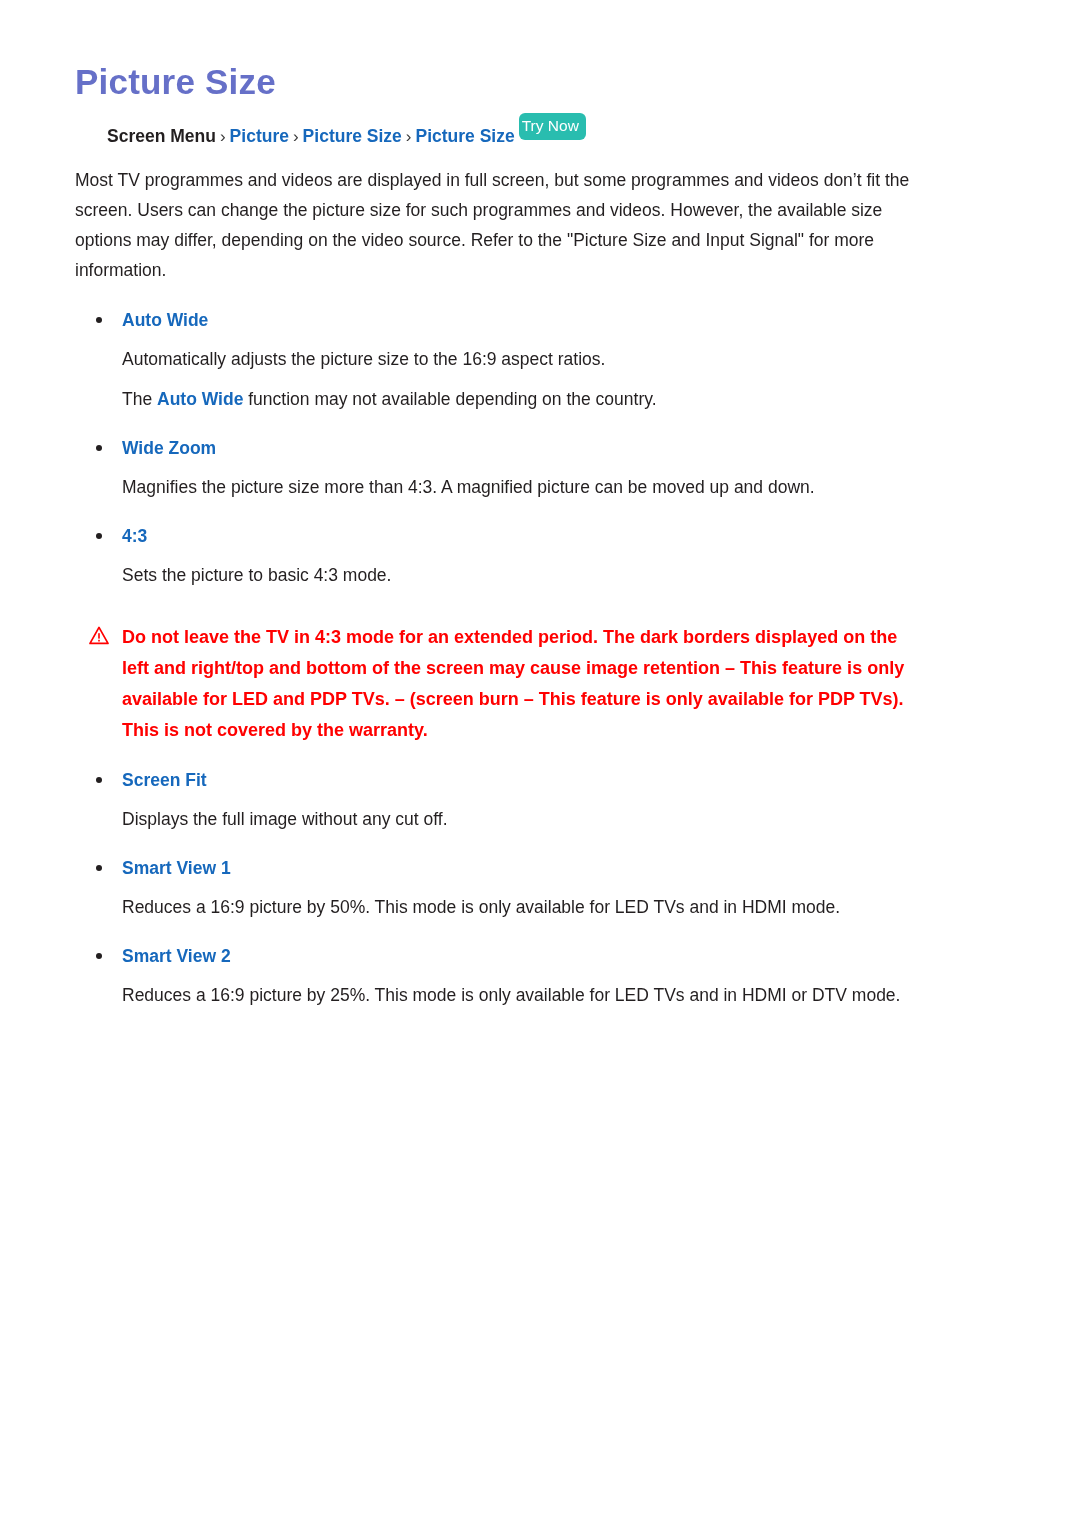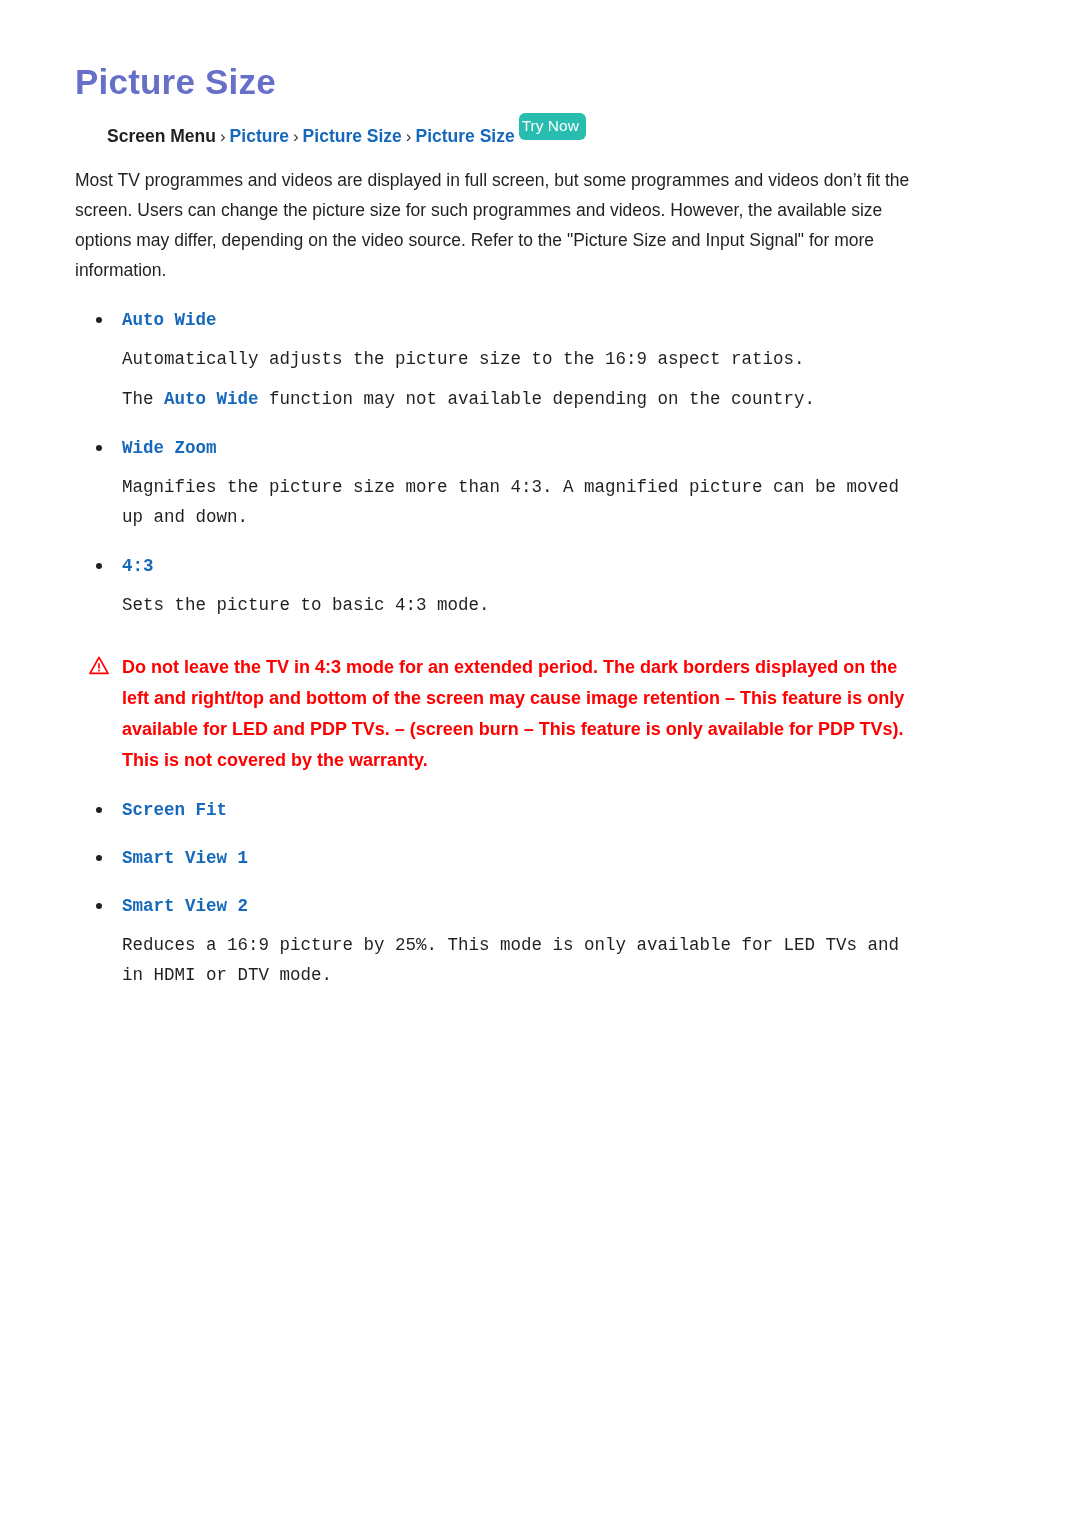--- a/index.html
+++ b/index.html
@@ -79,21 +79,20 @@
     font-size: 17.5px;
     line-height: 1.72;
     color: #231f20;
     margin: 0 0 18px 0;
     max-width: 918px;
   }
 
   
   .opt-block {
     margin: 0;
-    font-family: Liberation Mono, monospace;
   }
   .opt-head {
     position: relative;
     padding-left: 47px;
     font-size: 17.5px;
     font-weight: bold;
     color: #1668bc;
     line-height: 1.6;
     margin: 20px 0 0 0;
   }
@@ -186,27 +185,29 @@
       <rect x="9.2" y="13.8" width="1.6" height="1.7" fill="#ff0000"></rect>
     </svg>
     <span>Do not leave the TV in 4:3 mode for an extended period. The dark borders displayed on the left and right/top and bottom of the screen may cause image retention – This feature is only available for LED and PDP TVs. – (screen burn – This feature is only available for PDP TVs). This is not covered by the warranty.</span>
   </div>
 
   <div class="opt-block">
     <div class="opt-head">
       <span class="bullet"></span>
       <span>Screen Fit</span>
     </div>
+    <p class="opt-body">Displays the full image without any cut off.</p>
   </div>
 
   <div class="opt-block">
     <div class="opt-head">
       <span class="bullet"></span>
       <span>Smart View 1</span>
     </div>
+    <p class="opt-body">Reduces a 16:9 picture by 50%. This mode is only available for LED TVs and in HDMI mode.</p>
   </div>
 
   <div class="opt-block">
     <div class="opt-head">
       <span class="bullet"></span>
       <span>Smart View 2</span>
     </div>
     <p class="opt-body">Reduces a 16:9 picture by 25%. This mode is only available for LED TVs and in HDMI or DTV mode.</p>
   </div>
 

